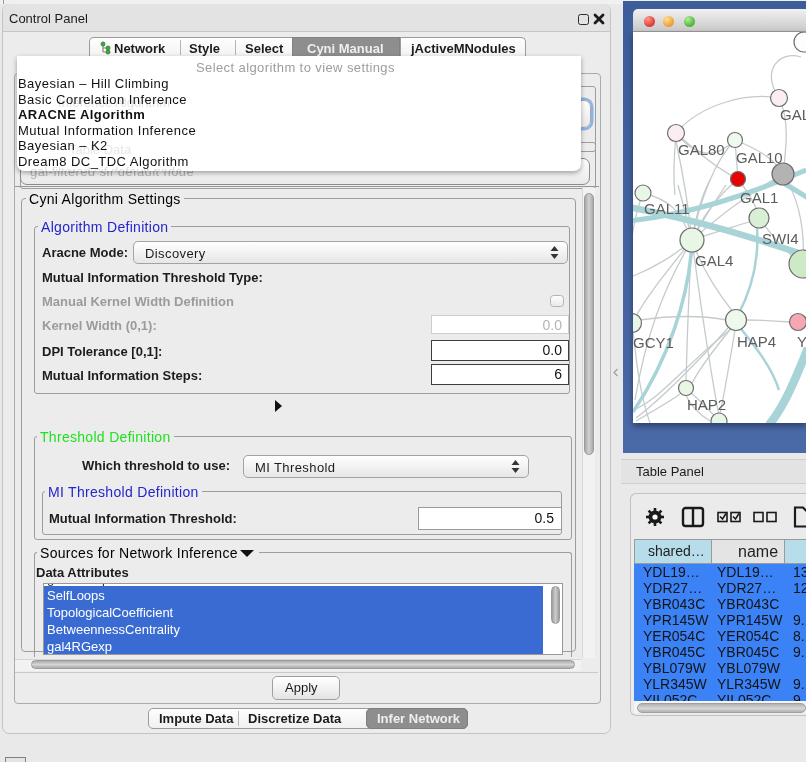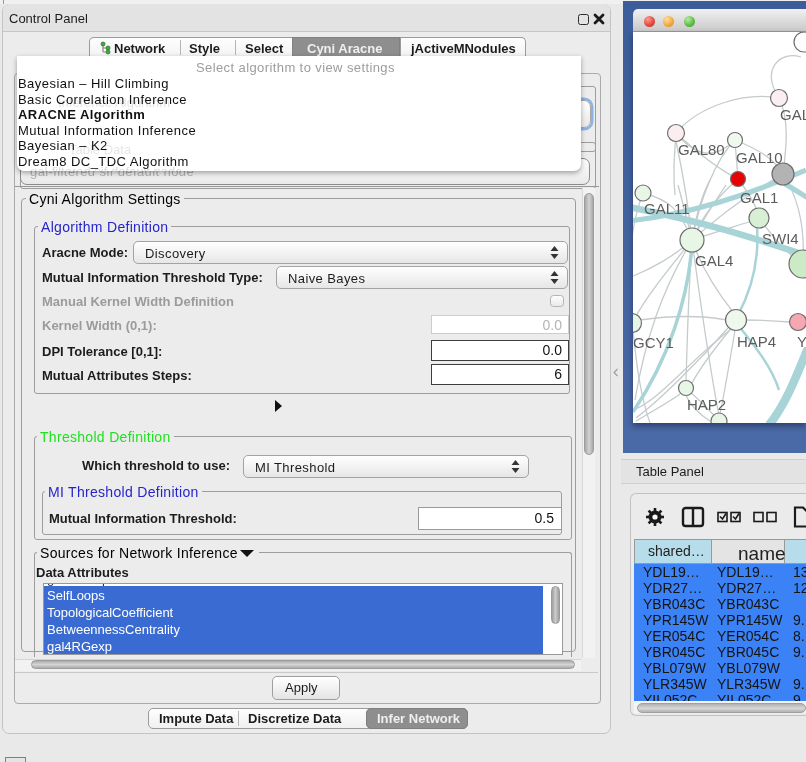--- a/index.html
+++ b/index.html
@@ -58,61 +58,54 @@
 
   <svg class="abs" style="left:10px;top:4px;" width="13" height="14" viewBox="0 0 13 14">
     <path d="M4 3 L4 11 M4 7 L9 7 M4 11 L9 11" stroke="#888" stroke-width="1.2" fill="none"></path>
     <circle cx="4" cy="3" r="2" fill="#44aa44" stroke="#2a7a2a" stroke-width="0.8"></circle>
     <circle cx="9" cy="7" r="2" fill="#44aa44" stroke="#2a7a2a" stroke-width="0.8"></circle>
     <circle cx="9" cy="11" r="2" fill="#44aa44" stroke="#2a7a2a" stroke-width="0.8"></circle>
   </svg>
   <div class="abs b13" style="left:25px;top:3.5px;">Network</div>
   <div class="abs b13" style="left:100px;top:3.5px;">Style</div>
   <div class="abs b13" style="left:156px;top:3.5px;">Select</div>
-  <div class="abs b13" style="left:218px;top:3.5px;color:#efefef;">Cyni Aracne</div>
+  <div class="abs b13" style="left:218px;top:3.5px;color:#efefef;">Cyni Manual</div>
   <div class="abs b13" style="left:322px;top:3.5px;">jActiveMNodules</div>
 </div>
 
 <div class="gbox" style="left:21px;top:198px;width:553px;height:452px;border-radius:4px;"></div>
 <div class="glabel" style="left:26px;top:192px;">Cyni Algorithm Settings</div>
 
 <div class="gbox" style="left:34px;top:226px;width:534px;height:166px;"></div>
 <div class="glabel" style="left:38px;top:220px;color:#2525cc;">Algorithm Definition</div>
 
 <div class="abs b13" style="left:42px;top:245px;">Aracne Mode:</div>
 <div class="combo" style="left:133px;top:241px;width:433px;height:21px;">
       <span class="ctx">Discovery</span>
  <svg class="arr" style="right:7px;top:4px;" height="13" viewBox="0 0 11 13">
         <path d="M5.5 0 L9.5 5 L1.5 5 Z" fill="#333"></path>
         <path d="M5.5 13 L9.5 8 L1.5 8 Z" fill="#333"></path>
       </svg>
     </div>
 
 <div class="abs b13" style="left:42px;top:270px;">Mutual Information Threshold Type:</div>
-<div class="combo" style="left:276px;top:266px;width:290px;height:21px;">
-      <span class="ctx">Naive Bayes</span>
- <svg class="arr" style="right:7px;top:4px;" height="13" viewBox="0 0 11 13">
-        <path d="M5.5 0 L9.5 5 L1.5 5 Z" fill="#333"></path>
-        <path d="M5.5 13 L9.5 8 L1.5 8 Z" fill="#333"></path>
-      </svg>
-    </div>
 
 <div class="abs b13" style="left:42px;top:294px;color:#9b9b9b;">Manual Kernel Width Definition</div>
 <div class="abs" style="left:550px;top:295px;width:14px;height:12px;border:1px solid #b3b3b3;border-radius:3.5px;
  background:linear-gradient(#fdfdfd,#e9e9e9);box-sizing:border-box;"></div>
 
 <div class="abs b13" style="left:42px;top:318px;color:#9b9b9b;">Kernel Width (0,1):</div>
 <div class="tf" style="left:431px;top:315px;width:138px;height:19px;border:1px solid #cdcdcd;color:#b4b4b4;
  line-height:19px;padding-right:6px;box-sizing:border-box;">0.0</div>
 
 <div class="abs b13" style="left:42px;top:344px;">DPI Tolerance [0,1]:</div>
 <div class="tf" style="left:431px;top:340px;width:138px;height:21px;border:1.5px solid #3d3d3d;
  line-height:19px;padding-right:6px;box-sizing:border-box;">0.0</div>
 
-<div class="abs b13" style="left:42px;top:368px;">Mutual Attributes Steps:</div>
+<div class="abs b13" style="left:42px;top:368px;">Mutual Information Steps:</div>
 <div class="tf" style="left:431px;top:364px;width:138px;height:21px;border:1.5px solid #3d3d3d;
  line-height:19px;padding-right:6px;box-sizing:border-box;">6</div>
 
 <svg class="abs" style="left:274px;top:400px;" width="9" height="12" viewBox="0 0 9 12">
       <path d="M1 0 L8 6 L1 12 Z" fill="#111"></path>
     </svg>
 
 <div class="gbox" style="left:34px;top:436px;width:536px;height:102px;"></div>
 <div class="glabel" style="left:37px;top:430px;color:#1fe11f;">Threshold Definition</div>
 
@@ -322,21 +315,21 @@
 
     <path d="M150 1.5 L158 1.5 L163 6.5 L163 20.5 L150 20.5 Z" stroke-width="2.2"></path>
   </g>
 </svg>
 
 <div class="abs" style="left:634px;top:539px;width:172px;height:25px;overflow:hidden;">
   <div class="abs" style="left:0;top:0;width:78px;height:25px;background:#b6dde9;border:1px solid #9a9a9a;box-sizing:border-box;"></div>
   <div class="abs" style="left:77px;top:0;width:74px;height:25px;background:#e4e4e4;border:1px solid #9a9a9a;box-sizing:border-box;"></div>
   <div class="abs" style="left:150px;top:0;width:30px;height:25px;background:#b6dde9;border:1px solid #9a9a9a;box-sizing:border-box;"></div>
   <div class="abs" style="left:14px;top:4px;font-size:14px;color:#222;">shared…</div>
-  <div class="abs" style="left:104px;top:4px;font-size:19px;color:#222;">name</div>
+  <div class="abs" style="left:104px;top:4px;font-size:16px;color:#222;">name</div>
 </div>
 
 <div class="abs" style="left:634px;top:564px;width:172px;height:137px;background:#3b82f6;overflow:hidden;font-size:14px;color:#141414;">
   <div style="position:absolute;left:9px;top:0px;line-height:16px;">YDL19…<br>YDR27…<br>YBR043C<br>YPR145W<br>YER054C<br>YBR045C<br>YBL079W<br>YLR345W<br>YIL052C</div>
   <div style="position:absolute;left:83px;top:0px;line-height:16px;">YDL19…<br>YDR27…<br>YBR043C<br>YPR145W<br>YER054C<br>YBR045C<br>YBL079W<br>YLR345W<br>YIL052C</div>
   <div style="position:absolute;left:159px;top:0px;line-height:16px;">13<br>12<br><br>9.<br>8.<br>9.<br><br>9.<br>9.</div>
 </div>
 
 <div class="abs" style="left:634px;top:701px;width:172px;height:12px;background:#f4f4f4;"></div>
 <div class="abs" style="left:637px;top:703px;width:169px;height:10px;background:linear-gradient(#b2b2b2,#d8d8d8 55%,#b2b2b2);border:1px solid #a0a0a0;box-sizing:border-box;border-radius:5.5px;"></div>

